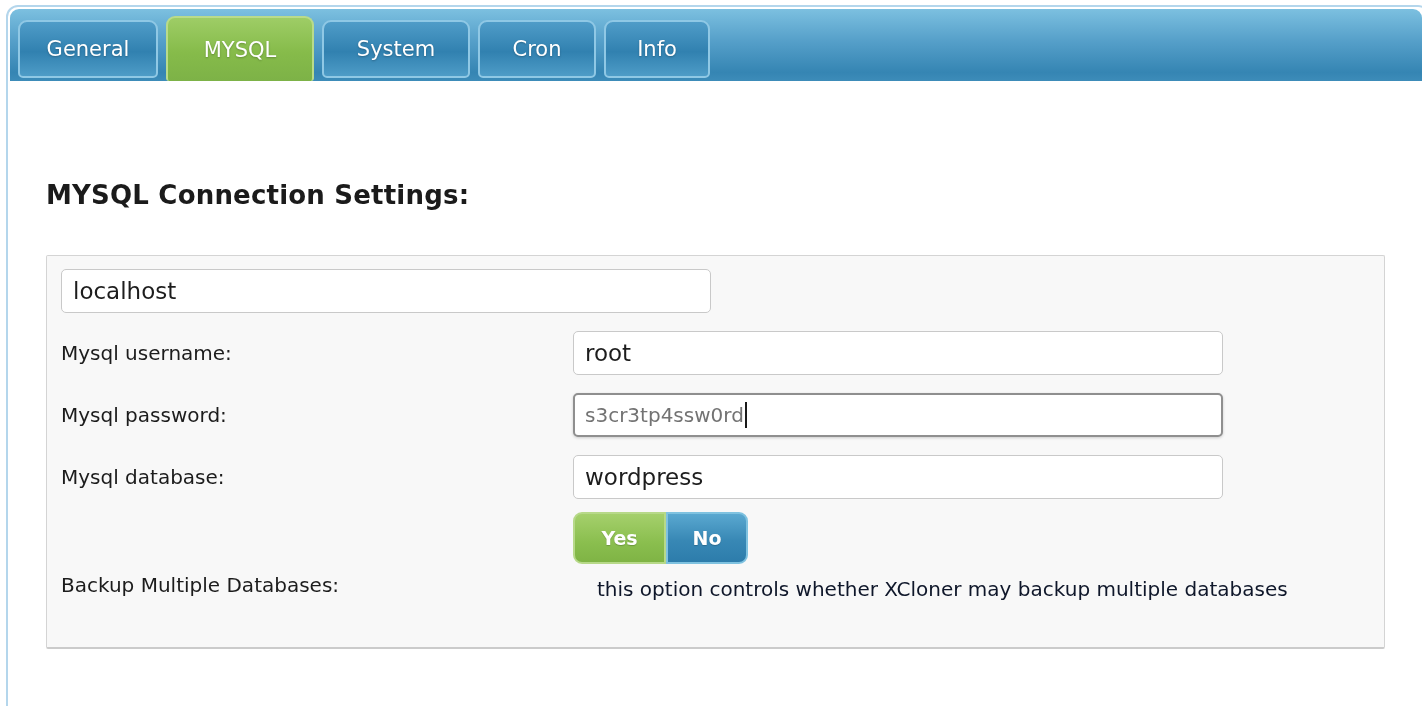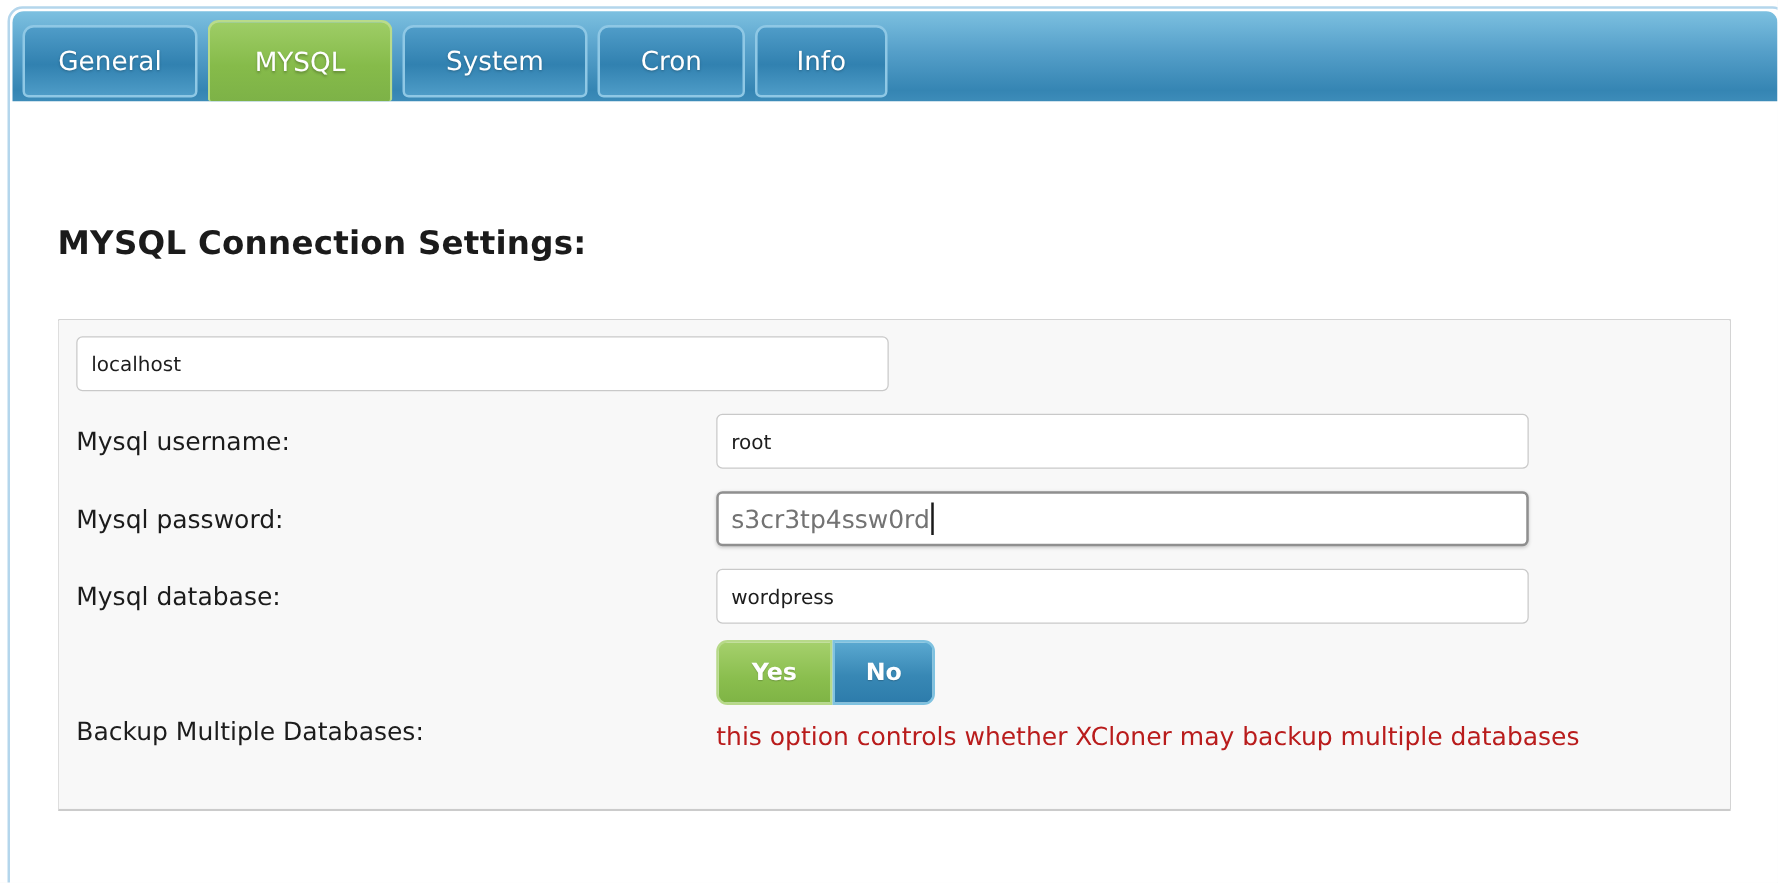--- a/index.html
+++ b/index.html
@@ -68,21 +68,21 @@
     border-bottom: 2px solid #cbcbcb;
     border-radius: 2px;
     padding: 4px 0 2px 14px;
   }
   .row { display: flex; align-items: center; height: 62px; }
   .field-label { width: 512px; font-size: 20px; color: #1c1c1c; }
   .text-input {
     width: 650px; height: 44px;
     border: 1px solid #c9c9c9; border-radius: 5px;
     background: #fff; color: #1d1d1d;
-    font-size: 16px; padding: 0 11px;
+    font-size: 23px; padding: 0 11px;
     font-family: "DejaVu Sans", "Liberation Sans", sans-serif;
     outline: none;
   }
   .fake-input {
     width: 650px; height: 44px;
     border: 2px solid #8f8f8f; border-radius: 5px;
     background: #fff; color: #737373;
     font-size: 20px; padding: 0 10px;
     display: flex; align-items: center;
     box-shadow: 0 1px 3px rgba(0,0,0,0.18);
@@ -108,21 +108,21 @@
     background: linear-gradient(180deg, #a5d06c 0%, #8abe4e 60%, #7fb445 100%);
   }
   .btn-no {
     width: 82px;
     border: 2px solid #7fc2e0;
     border-radius: 0 9px 9px 0;
     background: linear-gradient(180deg, #5aa8d0 0%, #3888b5 55%, #2d7cab 100%);
   }
   .help-text {
     margin-top: 7px; width: 724px;
-    font-size: 20px; line-height: 37px; color: #b91c1c;
+    font-size: 20px; line-height: 37px; color: #0f172a; margin-left: 24px;
   }
 </style>
 </head>
 <body>
 
 <div class="outer">
 
   <div class="tabbar">
     <div class="tabs">
       <div class="tab">General</div>

